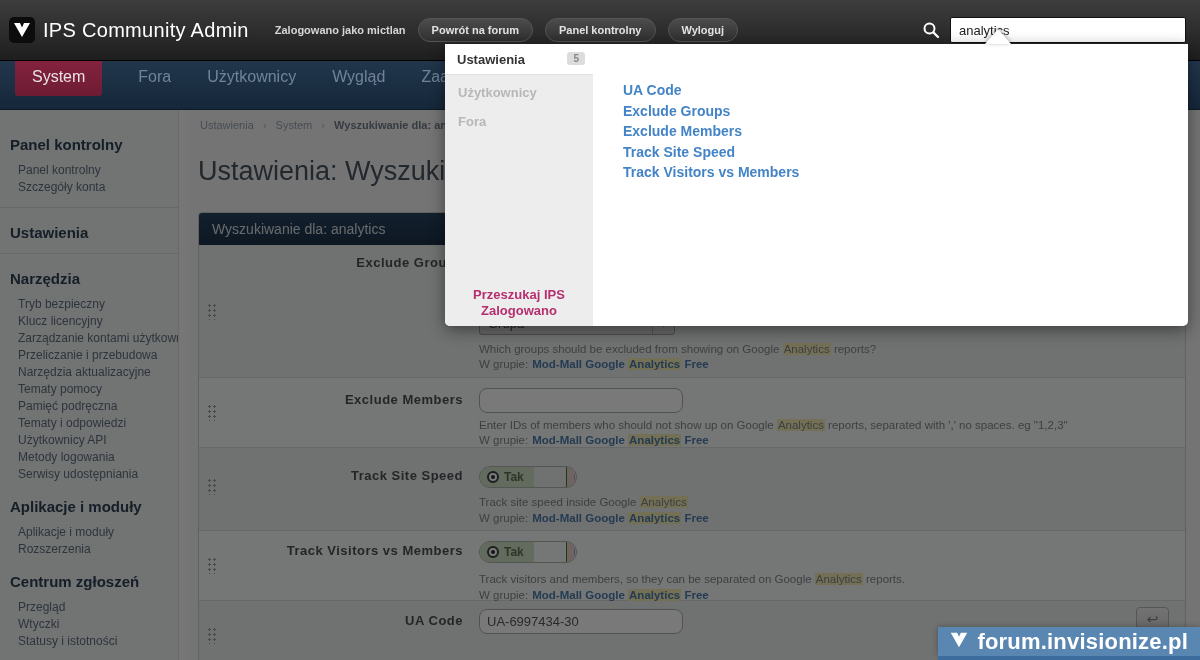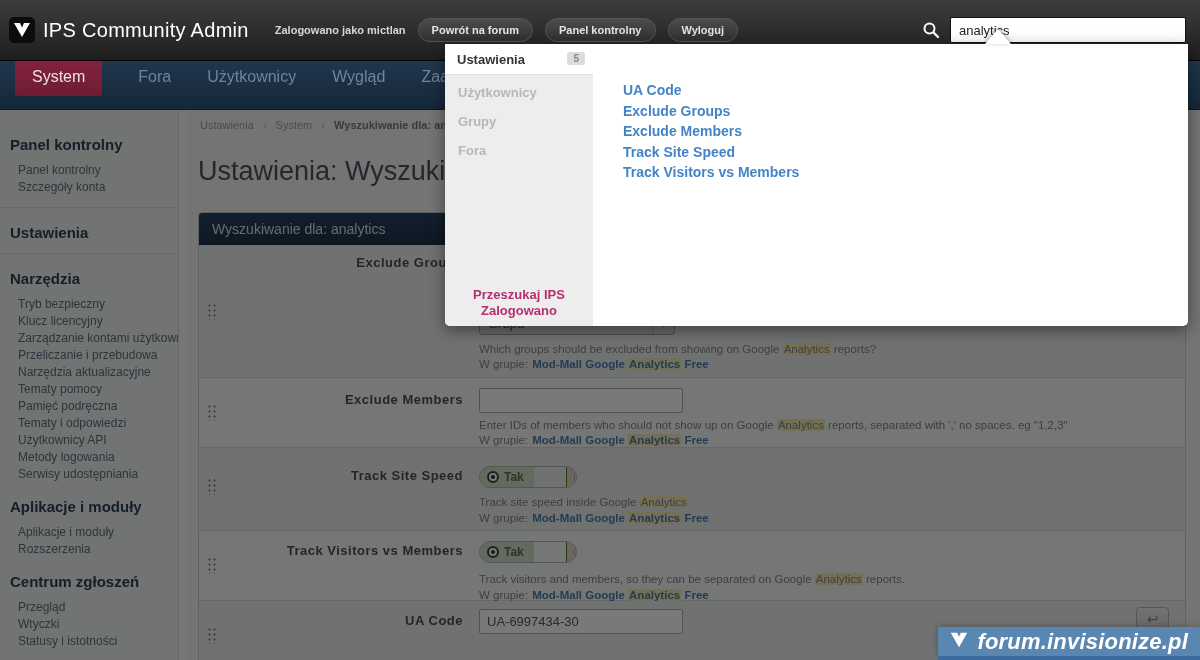--- a/index.html
+++ b/index.html
@@ -97,21 +97,21 @@
   .r1 .drag-dots{ top:58px; } .r2 .drag-dots{ top:26px; } .r3 .drag-dots{ top:30px; } .r4 .drag-dots{ top:26px; } .r5 .drag-dots{ top:26px; }
   .f-label {
     position:absolute; left:0; width:264px; text-align:right;
     font-size:13px; font-weight:700; color:#4c4f52; letter-spacing:.5px;
   }
   .r1 .f-label{ top:10px; } .r2 .f-label{ top:14px; } .r3 .f-label{ top:20px; } .r4 .f-label{ top:12px; } .r5 .f-label{ top:12px; }
   .f-control { position:absolute; left:280px; }
   .r1 .f-control{ top:66px; } .r2 .f-control{ top:10px; } .r3 .f-control{ top:18px; } .r4 .f-control{ top:10px; } .r5 .f-control{ top:8px; }
 
   .text-input {
-    width:204px; height:25px; border:1px solid #a9abad; border-radius:2px;
+    width:204px; height:25px; border:1px solid #a9abad; border-radius:8px;
     background:#fdfdfd; font-family:"Liberation Sans",sans-serif; font-size:13px;
     color:#55585a; padding:0 7px; outline:none;
   }
   .select-box {
     width:196px; height:24px; border:1px solid #9fa1a3; border-radius:3px;
     background:linear-gradient(#f4f4f4,#d9d9d9);
     display:flex; align-items:center; font-size:13px; color:#4a4d50; cursor:pointer;
   }
   .select-box .sel-val { flex:1; padding-left:8px; }
   .select-box .sel-arrow {
@@ -179,21 +179,21 @@
   }
   .dd-results { position:absolute; left:178px; top:36px; }
   .dd-result { display:block; font-size:14px; font-weight:700; color:#4384c7; line-height:20.5px; }
 
   
   .watermark { position:absolute; right:0; bottom:0; z-index:70; }
   .wm-bar {
     height:29px; background:#5a87b2; display:flex; align-items:center;
     padding:0 12px 0 10px; box-shadow:0 0 6px rgba(0,0,0,.3);
   }
-  .wm-text { color:#fff; font-size:22px; font-weight:700; letter-spacing:.2px; margin-left:7px;font-style:italic; }
+  .wm-text { color:#fff; font-size:22px; font-weight:700; letter-spacing:.2px; margin-left:7px; }
   .wm-strip { height:4px; background:#3c6b9e; }
 </style>
 </head>
 <body>
 
 <div class="topbar">
   <div class="logo-box">
     <svg viewBox="0 0 26 26" width="26" height="26">
         <rect x="0" y="0" width="26" height="26" rx="5" fill="#0c0c0c"></rect>
         <path d="M5 6 h6 l2 4.5 L15 6 h6 l-8 14 z" fill="#ffffff"></path>
@@ -352,21 +352,20 @@
 
 <div class="dd-caret"></div>
 <div class="dropdown">
   <div class="dd-left">
     <div class="dd-active">
       <span class="dd-active-label">Ustawienia</span>
       <span class="dd-badge">5</span>
     </div>
     <div class="dd-sections">
       <div class="dd-section">Użytkownicy</div>
-      <div class="dd-section">Grupy</div>
       <div class="dd-section">Fora</div>
     </div>
     <div class="dd-marketplace">
       <div>Przeszukaj IPS</div>
       <div>Zalogowano</div>
     </div>
   </div>
   <div class="dd-results">
     <a class="dd-result">UA Code</a>
     <a class="dd-result">Exclude Groups</a>

